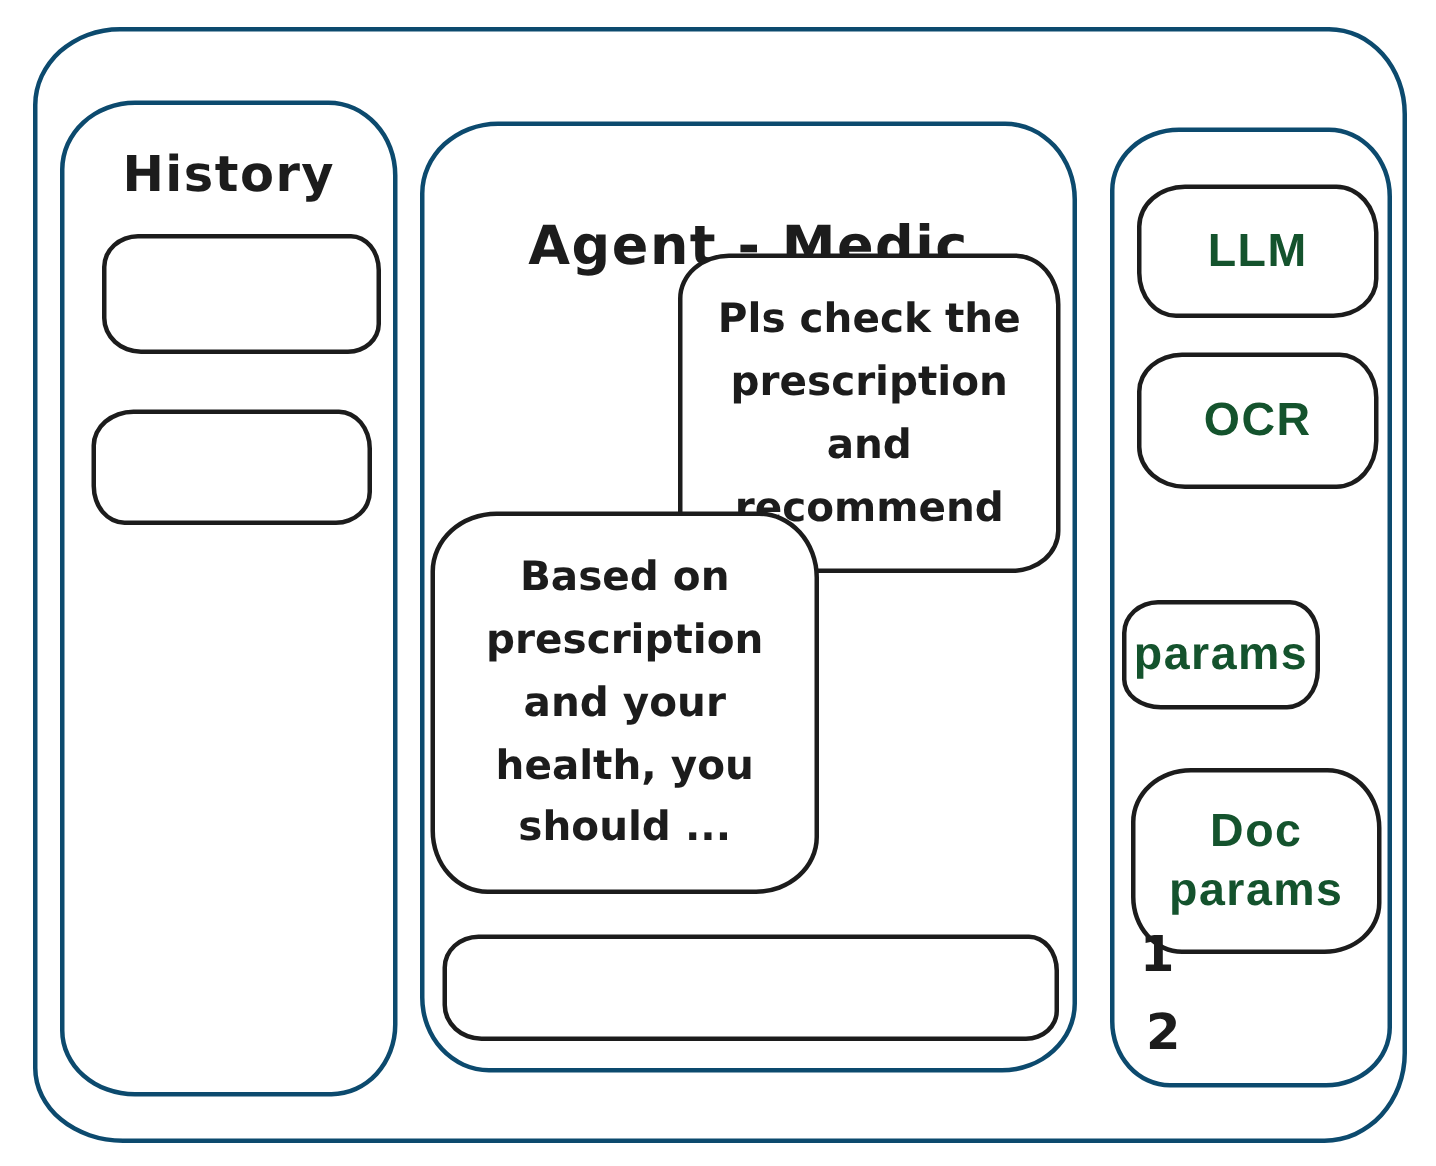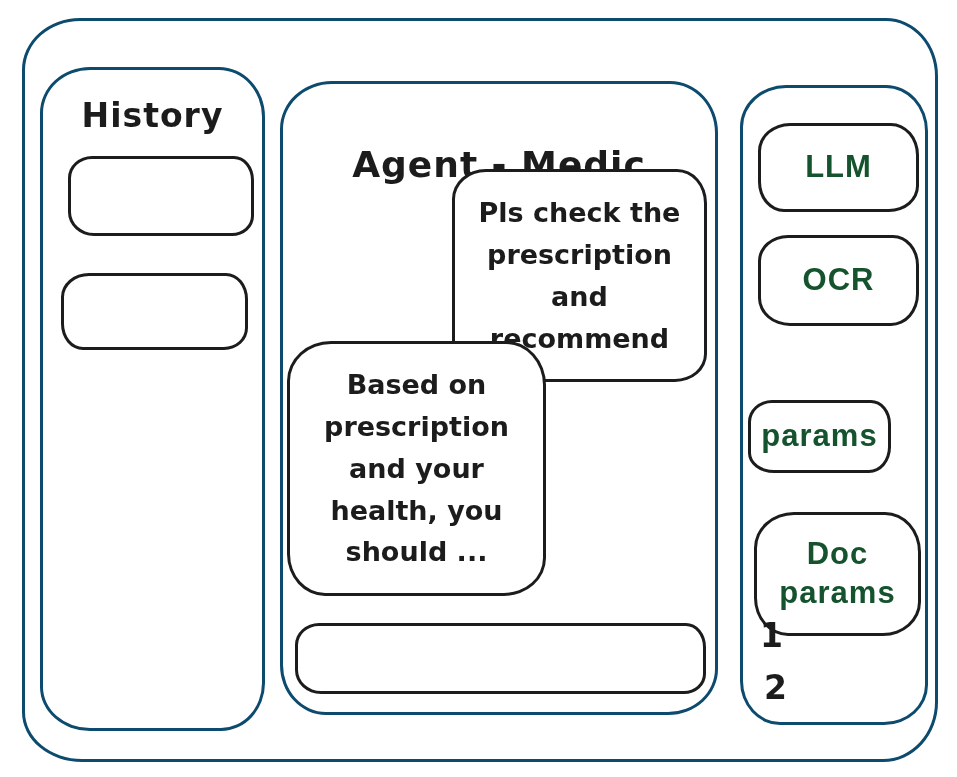--- a/index.html
+++ b/index.html
@@ -129,21 +129,21 @@
     width: 161px; height: 89px;
     border-radius: 32px 28px 30px 26px / 28px 32px 26px 30px;
   }
   .tool-btn.ocr {
     left: 15px; top: 147px;
     width: 161px; height: 91px;
     border-radius: 30px 26px 28px 32px / 26px 30px 32px 28px;
   }
   .tool-btn.params {
     left: 5px; top: 312px;
-    width: 143px; height: 73px;
+    width: 132px; height: 73px;
     border-radius: 24px 20px 22px 26px / 22px 24px 26px 20px;
   }
   .tool-btn.doc {
     left: 11px; top: 424px;
     width: 167px; height: 124px;
     border-radius: 40px 36px 38px 34px / 36px 40px 34px 38px;
   }
   .doc-num {
     position: absolute;
     font-size: 33px;

